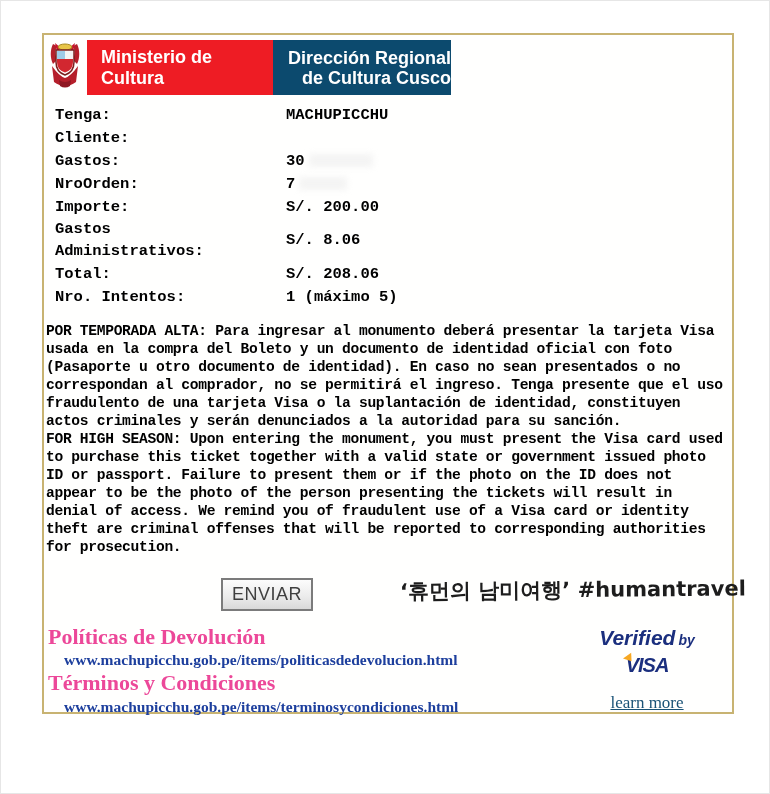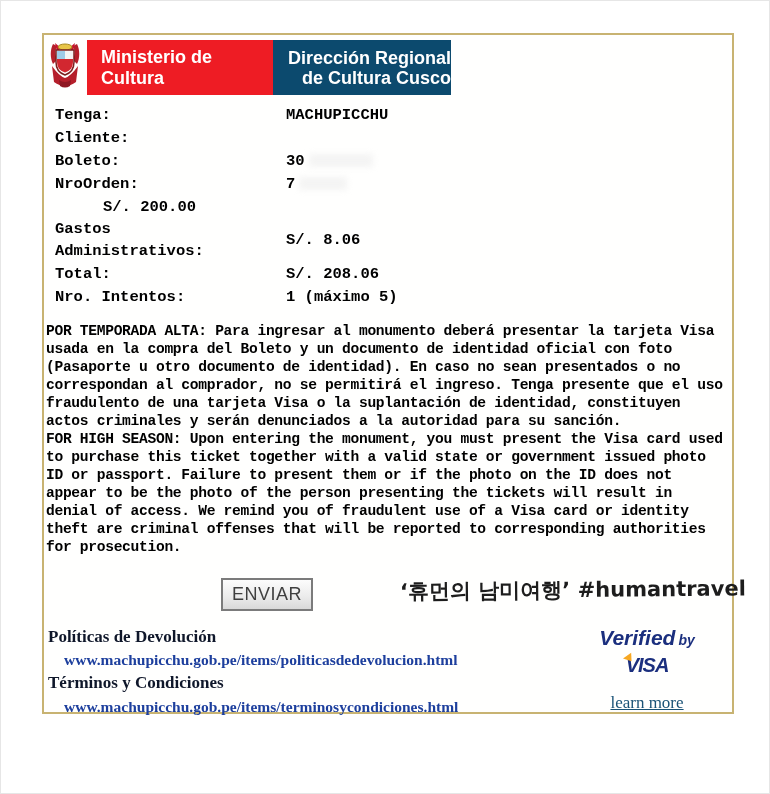--- a/index.html
+++ b/index.html
@@ -42,21 +42,21 @@
   }
   .watermark {
     position:absolute; left:356px; top:0px; width:330px;
     font-family:"DejaVu Sans",sans-serif; font-weight:bold; font-size:21px;
     color:#1d1d1d; white-space:nowrap; transform:rotate(-0.5deg);
   }
 
   
   .footer-links { position:absolute; left:4px; top:592px; width:470px;
                   font-family:"Liberation Serif","DejaVu Serif",serif; font-weight:bold; }
-  .link-title { color:#0f172a; font-size:17px; line-height:20px; }
+  .link-title { color:#ec4899; font-size:22px; line-height:20px; }
   .link-url   { color:#1d3f9d; font-size:15.5px; line-height:22px; display:inline-block; cursor:pointer;margin-left:16px; }
   .gap2 { margin-top:2px; }
   .gap4 { margin-top:3px; }
 
   .visa-block { position:absolute; right:10px; top:592px; width:150px; text-align:center; }
   .visa-line1 { color:#1b2f7e; font-style:italic; font-weight:bold; font-size:21px; line-height:22px; font-family:"Liberation Sans",sans-serif; }
   .visa-by { font-size:14px; font-weight:bold; margin-left:3px; }
   .visa-word { color:#1b2f7e; font-style:italic; font-weight:bold; font-size:20px; line-height:28px; letter-spacing:-1px; font-family:"Liberation Sans",sans-serif; position:relative; display:inline-block; }
   .visa-flame { position:absolute; left:-2px; top:1px; width:0; height:0;
                 border-left:6px solid transparent; border-right:3px solid transparent; border-bottom:8px solid #f7a823; transform:rotate(18deg); }
@@ -95,30 +95,31 @@
 
   <div class="form">
     <div class="frow">
       <span class="flabel">Tenga:</span>
       <span class="fvalue">MACHUPICCHU</span>
     </div>
     <div class="frow">
       <span class="flabel">Cliente:</span>
     </div>
     <div class="frow">
-      <span class="flabel">Boleto:</span>
+      <span class="flabel">Gastos:</span>
       <span class="fvalue">30</span>
       <span class="smudge" style="width:64px"></span>
     </div>
     <div class="frow">
       <span class="flabel">NroOrden:</span>
       <span class="fvalue">7</span>
       <span class="smudge" style="width:48px"></span>
     </div>
     <div class="frow">
+      <span class="flabel">Importe:</span>
       <span class="fvalue">S/. 200.00</span>
     </div>
     <div class="frow">
       <span class="flabel">Gastos Administrativos:</span>
       <span class="fvalue">S/. 8.06</span>
     </div>
     <div class="frow">
       <span class="flabel">Total:</span>
       <span class="fvalue">S/. 208.06</span>
     </div>

